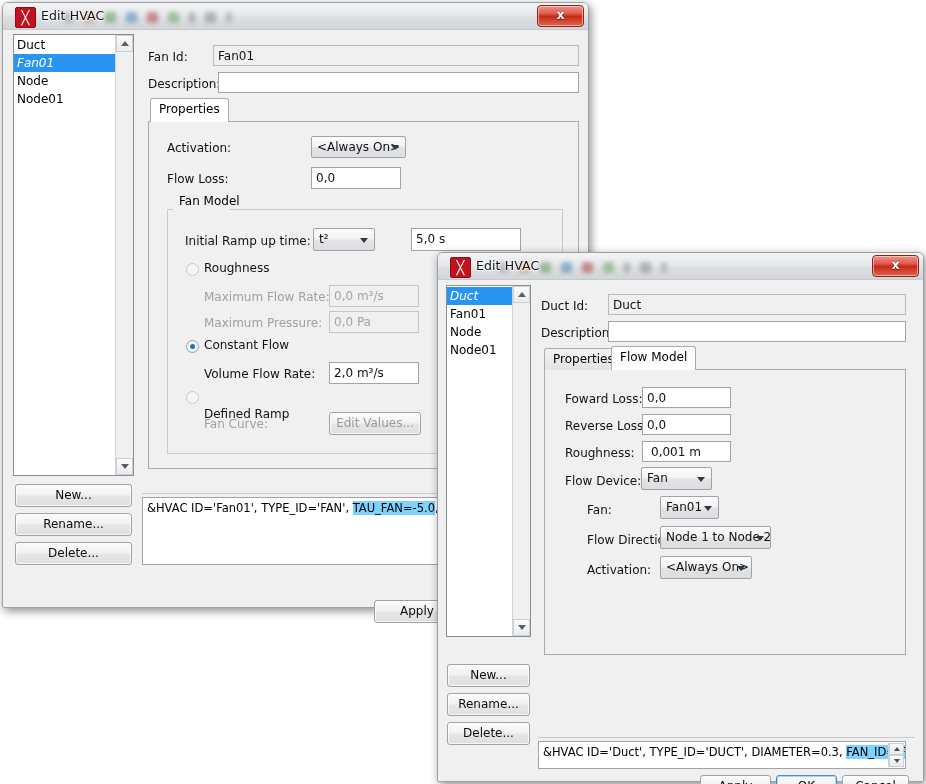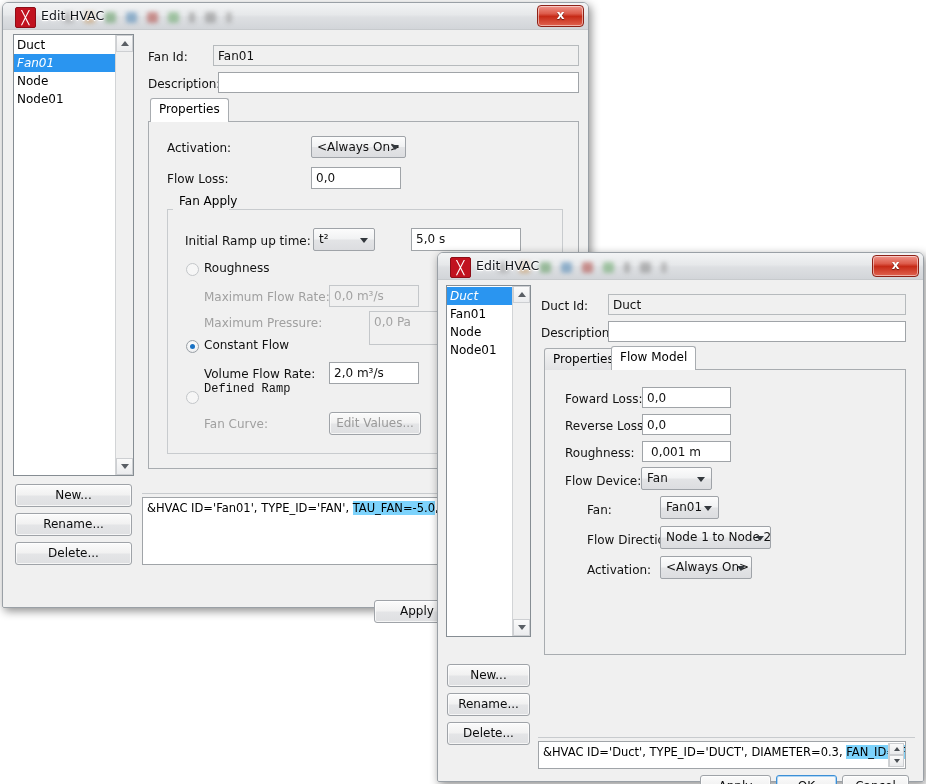--- a/index.html
+++ b/index.html
@@ -182,49 +182,49 @@
       <div class="lbl" style="left:18px;top:19px;">Activation:</div>
       <div class="combo" style="left:162px;top:14px;width:95px;height:22px;">
         <span>&lt;Always On&gt;</span>
         <span class="cb-arw"></span>
       </div>
 
       <div class="lbl" style="left:18px;top:50px;">Flow Loss:</div>
       <div class="fld" style="left:162px;top:45px;width:90px;height:22px;">0,0</div>
 
       <div class="group" style="left:18px;top:80px;width:396px;height:252px;">
-        <div class="gl">Fan Apply</div>
+        <div class="gl">Fan Model</div>
         <div class="gtopL"></div>
           <div class="gtopR"></div>
         <div class="gbody"></div>
 
         <div class="lbl" style="left:18px;top:32px;">Initial Ramp up time:</div>
         <div class="combo" style="left:146px;top:26px;width:62px;height:23px;">
           <span>t²</span>
           <span class="cb-arw"></span>
         </div>
         <div class="fld" style="left:244px;top:26px;width:110px;height:23px;">5,0 s</div>
 
         <div class="radio off" style="left:19px;top:61px;"></div>
         <div class="lbl" style="left:37px;top:59px;">Roughness</div>
 
         <div class="lbl dim" style="left:37px;top:88px;">Maximum Flow Rate:</div>
         <div class="fld dim" style="left:162px;top:83px;width:90px;height:22px;">0,0 m³/s</div>
 
         <div class="lbl dim" style="left:37px;top:114px;">Maximum Pressure:</div>
-        <div class="fld dim" style="left:162px;top:109px;width:90px;height:34px;margin-left:40px;">0,0 Pa</div>
+        <div class="fld dim" style="left:162px;top:109px;width:90px;height:22px;">0,0 Pa</div>
 
         <div class="radio on" style="left:19px;top:138px;"></div>
         <div class="lbl" style="left:37px;top:136px;">Constant Flow</div>
 
         <div class="lbl" style="left:37px;top:165px;">Volume Flow Rate:</div>
         <div class="fld" style="left:162px;top:160px;width:90px;height:22px;">2,0 m³/s</div>
 
         <div class="radio off" style="left:19px;top:189px;"></div>
-        <div class="lbl" style="left:37px;top:180px;font-family:Liberation Mono, monospace;">Defined Ramp</div>
+        <div class="lbl" style="left:37px;top:205px;">Defined Ramp</div>
 
         <div class="lbl dim" style="left:37px;top:215px;">Fan Curve:</div>
         <div class="btn disabledlook" style="position:absolute;left:162px;top:210px;width:92px;height:23px;line-height:21px;">Edit Values...</div>
       </div>
     </div>
 
     <div class="sep" style="left:139px;top:463px;right:4px;"></div>
     <div class="codebox" style="left:139px;top:467px;width:448px;height:68px;">
       <span>&amp;HVAC ID='Fan01', TYPE_ID='FAN', </span><span class="hl">TAU_FAN=-5.0</span><span>, VOLUM</span>
     </div>

